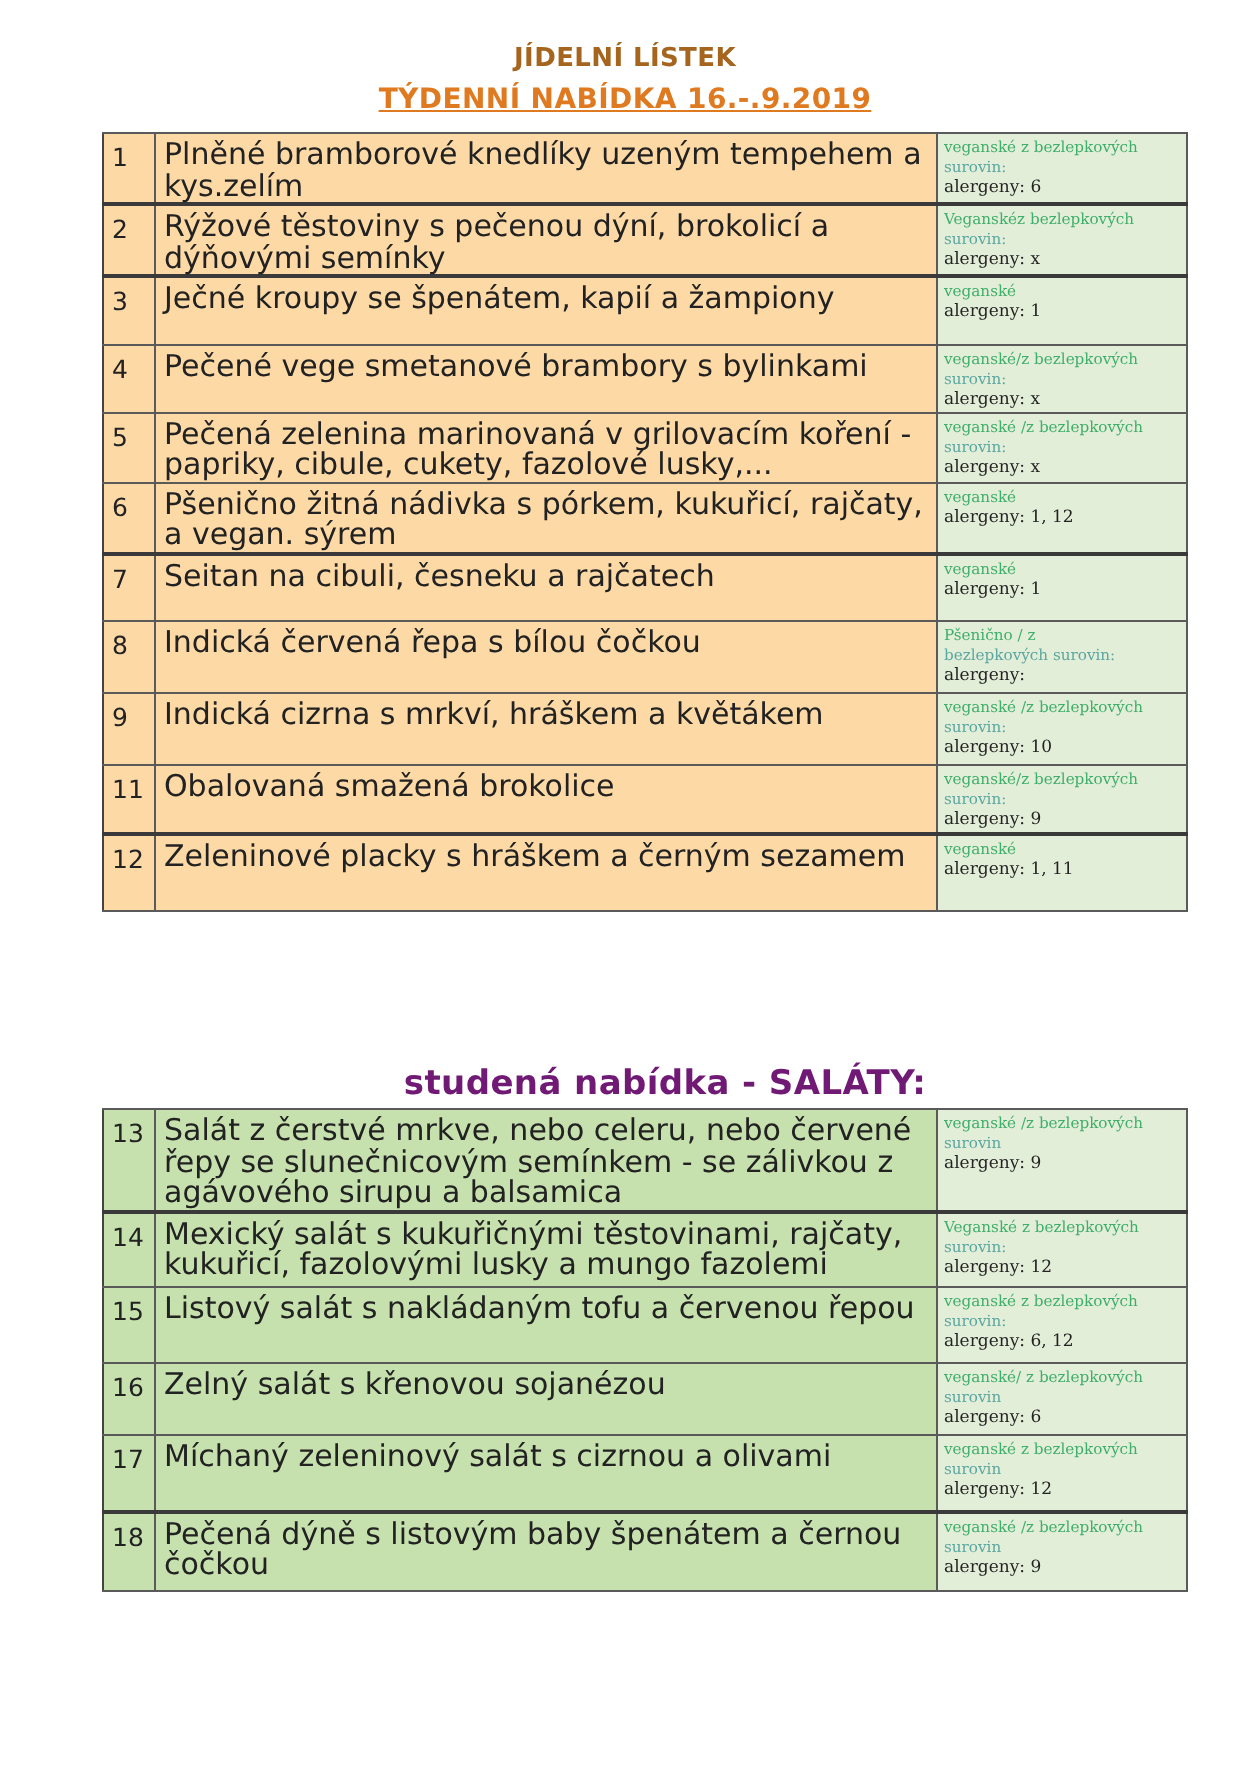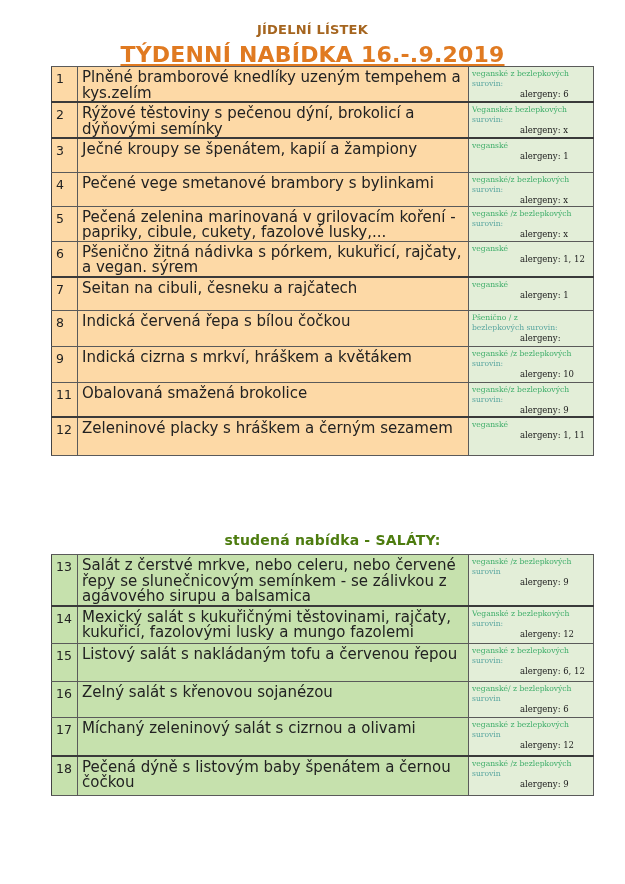--- a/index.html
+++ b/index.html
@@ -1,28 +1,28 @@
 <!DOCTYPE html>
 <html><head>
 <meta charset="utf-8">
 <style>
   html, body { margin: 0; padding: 0; background: #ffffff; }
   body { width: 625px; height: 884px; position: relative; overflow: hidden; font-family: "DejaVu Sans", sans-serif; }
   .title1 { position: absolute; top: 22px; left: 0; width: 625px; text-align: center; color: #a5651f; font-size: 13px; font-weight: bold; letter-spacing: 0.2px; }
-  .title2 { position: absolute; top: 42px; left: 0; width: 625px; text-align: center; color: #e07a21; font-size: 22px; font-weight: bold; text-decoration: underline; letter-spacing: 0.2px; }
-  .title3 { position: absolute; top: 532px; left: 0; width: 625px; text-align: center; padding-left: 40px; box-sizing: border-box; color: #4d7c0f; font-size: 14px; font-weight: bold; letter-spacing: 0.2px; }
+  .title2 { position: absolute; top: 42px; left: 0; width: 625px; text-align: center; color: #e07a21; font-size: 14px; font-weight: bold; text-decoration: underline; letter-spacing: 0.2px; }
+  .title3 { position: absolute; top: 532px; left: 0; width: 625px; text-align: center; padding-left: 40px; box-sizing: border-box; color: #701a75; font-size: 17px; font-weight: bold; letter-spacing: 0.2px; }
   table.menu { position: absolute; left: 51px; border-collapse: collapse; table-layout: fixed; }
   table.menu td { border: 1px solid #5a5a5a; vertical-align: top; padding: 0; }
   table.menu td.num { width: 26px; padding: 4px 0 0 4px; font-size: 12.5px; color: #222; box-sizing: border-box; }
   table.menu td.name { width: 391px; padding: 3px 4px 0 4px; font-size: 15px; line-height: 15.5px; color: #222; box-sizing: border-box; }
   table.menu td.info { width: 125px; padding: 2px 3px 0 3px; font-family: "DejaVu Serif", serif; font-size: 7.6px; line-height: 10px; box-sizing: border-box; }
   table.menu td.num, table.menu td.name { border-left: 1px solid #444; }
   .vg { color: #3fae6a; }
   .su { color: #5aa6a0; }
-  .al { color: #222; font-size: 8.5px; line-height: 11px; margin-left: 48px; }
+  .al { color: #222; font-size: 8.5px; line-height: 11px; }
   #hot td.num, #hot td.name { background: #fdd9a6; }
   #hot td.info { background: #e3eed8; }
   #cold td.num, #cold td.name { background: #c6e1ad; margin-left: 44px; }
   #cold td.info { background: #e3eed8; }
   #hot { top: 66px; }
   #cold { top: 554px; }
   .thick-top td { border-top: 2px solid #3a3a3a !important; }
 </style>
 </head>
 <body>

